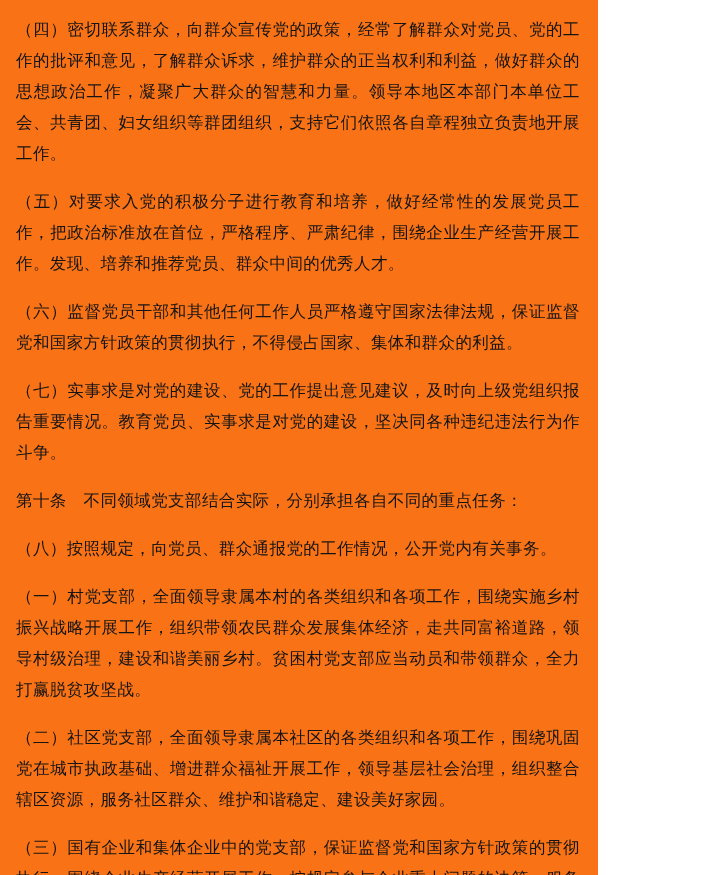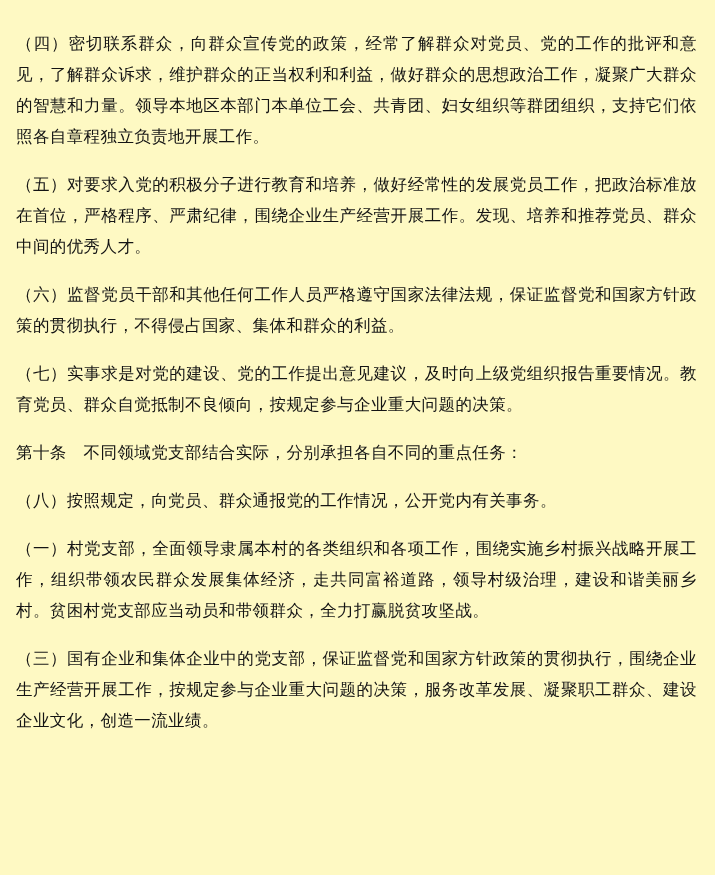--- a/index.html
+++ b/index.html
@@ -9,24 +9,24 @@
   }
   body {
     width: 715px;
     height: 875px;
     overflow: hidden;
     font-family: "DejaVu Sans", "Liberation Sans", sans-serif;
     color: #1a1a1a;
   }
   .page {
     box-sizing: border-box;
-    width: 715px;
+    width: 598px;
     height: 875px;
-    padding: 28px 18px 0 16px;
-    background: #fef9c3;
+    padding: 14px 18px 0 16px;
+    background: #f97316;
   }
   .para {
     font-size: 16.5px;
     line-height: 31px;
     letter-spacing: 0.4px;
     text-align: justify;
     text-justify: inter-ideograph;
     margin: 0 0 17px 0;
     color: #141414;
     text-indent: 0;
@@ -38,18 +38,19 @@
     margin-bottom: 16px;
   }
 </style>
 </head>
 <body>
 
 <div class="page">
   <p class="para indent">（四）密切联系群众，向群众宣传党的政策，经常了解群众对党员、党的工作的批评和意见，了解群众诉求，维护群众的正当权利和利益，做好群众的思想政治工作，凝聚广大群众的智慧和力量。领导本地区本部门本单位工会、共青团、妇女组织等群团组织，支持它们依照各自章程独立负责地开展工作。</p>
   <p class="para indent">（五）对要求入党的积极分子进行教育和培养，做好经常性的发展党员工作，把政治标准放在首位，严格程序、严肃纪律，围绕企业生产经营开展工作。发现、培养和推荐党员、群众中间的优秀人才。</p>
   <p class="para indent">（六）监督党员干部和其他任何工作人员严格遵守国家法律法规，保证监督党和国家方针政策的贯彻执行，不得侵占国家、集体和群众的利益。</p>
-  <p class="para indent">（七）实事求是对党的建设、党的工作提出意见建议，及时向上级党组织报告重要情况。教育党员、群众自觉抵制不良倾向，按规定参与企业重大问题的决策。</p>
+  <p class="para indent">（七）实事求是对党的建设、党的工作提出意见建议，及时向上级党组织报告重要情况。教育党员、实事求是对党的建设，坚决同各种违纪违法行为作斗争。</p>
   <p class="para">第十条　不同领域党支部结合实际，分别承担各自不同的重点任务：</p>
   <p class="para indent">（八）按照规定，向党员、群众通报党的工作情况，公开党内有关事务。</p>
   <p class="para indent">（一）村党支部，全面领导隶属本村的各类组织和各项工作，围绕实施乡村振兴战略开展工作，组织带领农民群众发展集体经济，走共同富裕道路，领导村级治理，建设和谐美丽乡村。贫困村党支部应当动员和带领群众，全力打赢脱贫攻坚战。</p>
+  <p class="para indent">（二）社区党支部，全面领导隶属本社区的各类组织和各项工作，围绕巩固党在城市执政基础、增进群众福祉开展工作，领导基层社会治理，组织整合辖区资源，服务社区群众、维护和谐稳定、建设美好家园。</p>
   <p class="para indent">（三）国有企业和集体企业中的党支部，保证监督党和国家方针政策的贯彻执行，围绕企业生产经营开展工作，按规定参与企业重大问题的决策，服务改革发展、凝聚职工群众、建设企业文化，创造一流业绩。</p>
 </div>
 
 </body></html>

